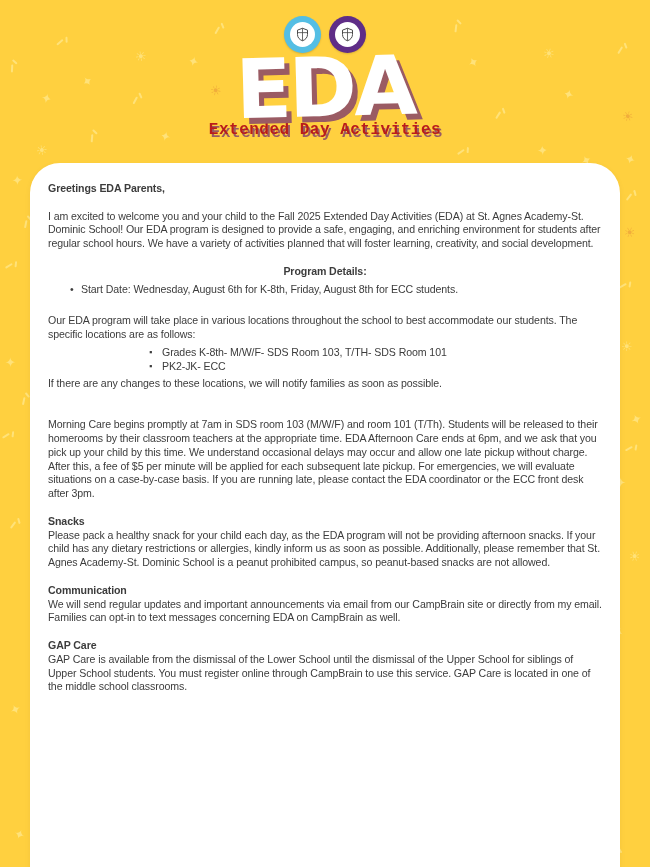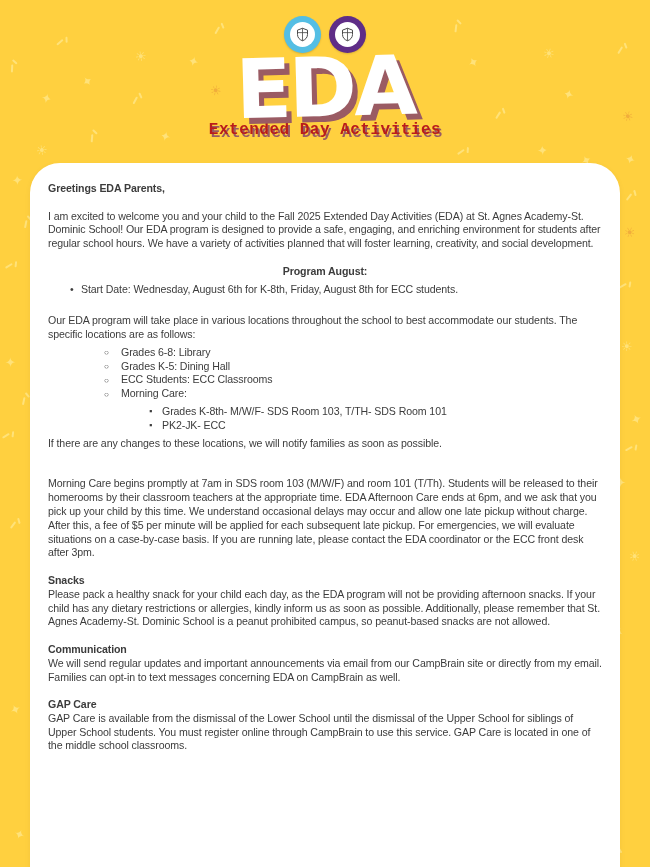--- a/index.html
+++ b/index.html
@@ -142,33 +142,27 @@
     <div class="title" style="text-shadow: rgb(154, 91, 99) 5px 6px 0px;">EDA</div>
     <div class="subtitle" style="text-shadow: rgb(154, 91, 99) 2px 3px 0px;">Extended Day Activities</div>
   </div>
 
   <div class="card">
     <p class="b">Greetings EDA Parents,</p>
     <div class="gap"></div>
     <p>I am excited to welcome you and your child to the Fall 2025 Extended Day Activities (EDA) at St. Agnes Academy-St. Dominic School! Our EDA program is designed to provide a safe, engaging, and enriching environment for students after regular school hours. We have a variety of activities planned that will foster learning, creativity, and social development.</p>
     <div class="gap"></div>
 
-    <p class="b center">Program August:</p>
+    <p class="b center">Program Details:</p>
     <ul class="disc">
       <li>Start Date: Wednesday, August 6th for K-8th, Friday, August 8th for ECC students.</li>
     </ul>
     <div class="gap"></div>
 
     <p>Our EDA program will take place in various locations throughout the school to best accommodate our students. The specific locations are as follows:</p>
-    <ul class="circ">
-      <li>Grades 6-8: Library</li>
-      <li>Grades K-5: Dining Hall</li>
-      <li>ECC Students: ECC Classrooms</li>
-      <li>Morning Care:</li>
-    </ul>
     <ul class="sqr">
       <li>Grades K-8th- M/W/F- SDS Room 103, T/TH- SDS Room 101</li>
       <li>PK2-JK- ECC</li>
     </ul>
     <p>If there are any changes to these locations, we will notify families as soon as possible.</p>
     <div class="biggap"></div>
 
     <p>Morning Care begins promptly at 7am in SDS room 103 (M/W/F) and room 101 (T/Th). Students will be released to their homerooms by their classroom teachers at the appropriate time. EDA Afternoon Care ends at 6pm, and we ask that you pick up your child by this time. We understand occasional delays may occur and allow one late pickup without charge. After this, a fee of $5 per minute will be applied for each subsequent late pickup. For emergencies, we will evaluate situations on a case-by-case basis. If you are running late, please contact the EDA coordinator or the ECC front desk after 3pm.</p>
     <div class="gap"></div>
 

